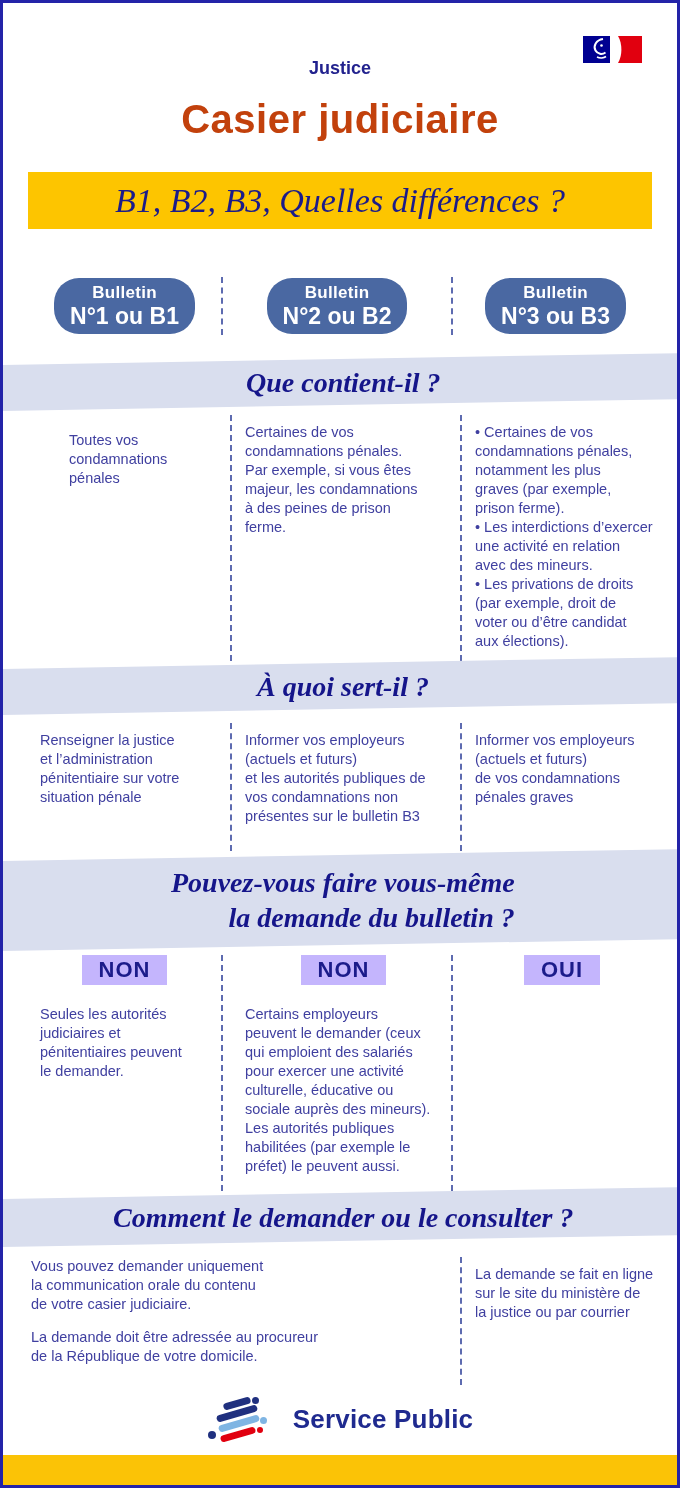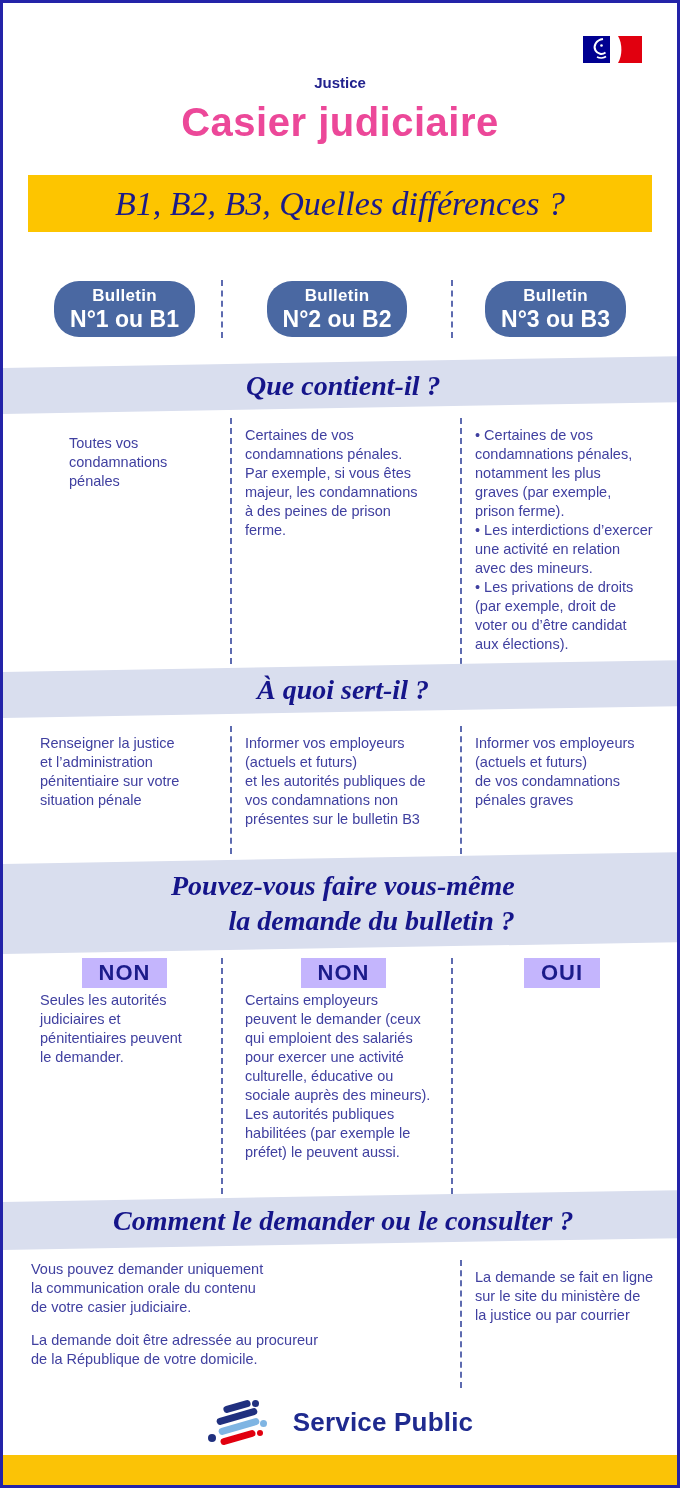--- a/index.html
+++ b/index.html
@@ -10,26 +10,26 @@
     border: 3px solid #2323a8;
     position: relative;
     overflow: hidden;
     font-family: "Liberation Sans", sans-serif;
   }
 
   
   .flag { position: absolute; top: 33px; right: 32px; width: 62px; height: 27px; }
 
   .ministry {
-    margin-top: 71px; text-align: center;
-    font-size: 15px; font-weight: bold; color: #22228e;
+    margin-top: 55px; text-align: center;
+    font-size: 18px; font-weight: bold; color: #22228e;
   }
   .page-title {
-    margin-top: 9px; text-align: center;
-    font-size: 40px; font-weight: bold; color: #ec4899; letter-spacing: 0.5px;
+    margin-top: 18px; text-align: center;
+    font-size: 40px; font-weight: bold; color: #c2410c; letter-spacing: 0.5px;
   }
   .banner {
     margin: 30px 25px 0; height: 57px; background: #fdc500;
     display: flex; align-items: center; justify-content: center;
   }
   .banner-text {
     font-family: "Liberation Serif", serif; font-style: italic; font-weight: normal;
     font-size: 34px; color: #1b1b8a;
   }
 
@@ -76,21 +76,21 @@
   .row-1 .c1 { padding-left: 32px; padding-top: 16px; }
   .row-2 { margin-top: 14px; height: 128px; }
   .row-2 .c1 { padding-left: 3px; }
   .row-3 { margin-top: 10px; height: 236px; }
   .row-3 .col { display: flex; flex-direction: column; align-items: stretch; }
   .answer {
     margin: 0 auto; width: fit-content; background: #c4b5fd; color: #1b1b8a;
     font-size: 22px; font-weight: bold; letter-spacing: 1px;
     padding: 2px 17px;
   }
-  .row-3 .cell { padding-top: 3px; }
+  .row-3 .cell { padding-top: 20px; }
   .row-3 .c1 .cell { padding-left: 3px; }
   .row-4 { margin-top: 16px; height: 128px; grid-template-columns: 423px 207px; }
   .row-4 .c1 { padding-left: 3px; }
   .row-4 .para + .para { margin-top: 14px; }
   .para { font-size: 14.5px; line-height: 19px; color: #4040a0; white-space: pre-line; }
 
   
   .footer {
     margin-top: 6px; height: 56px;
     display: flex; align-items: center; justify-content: center; gap: 24px;

